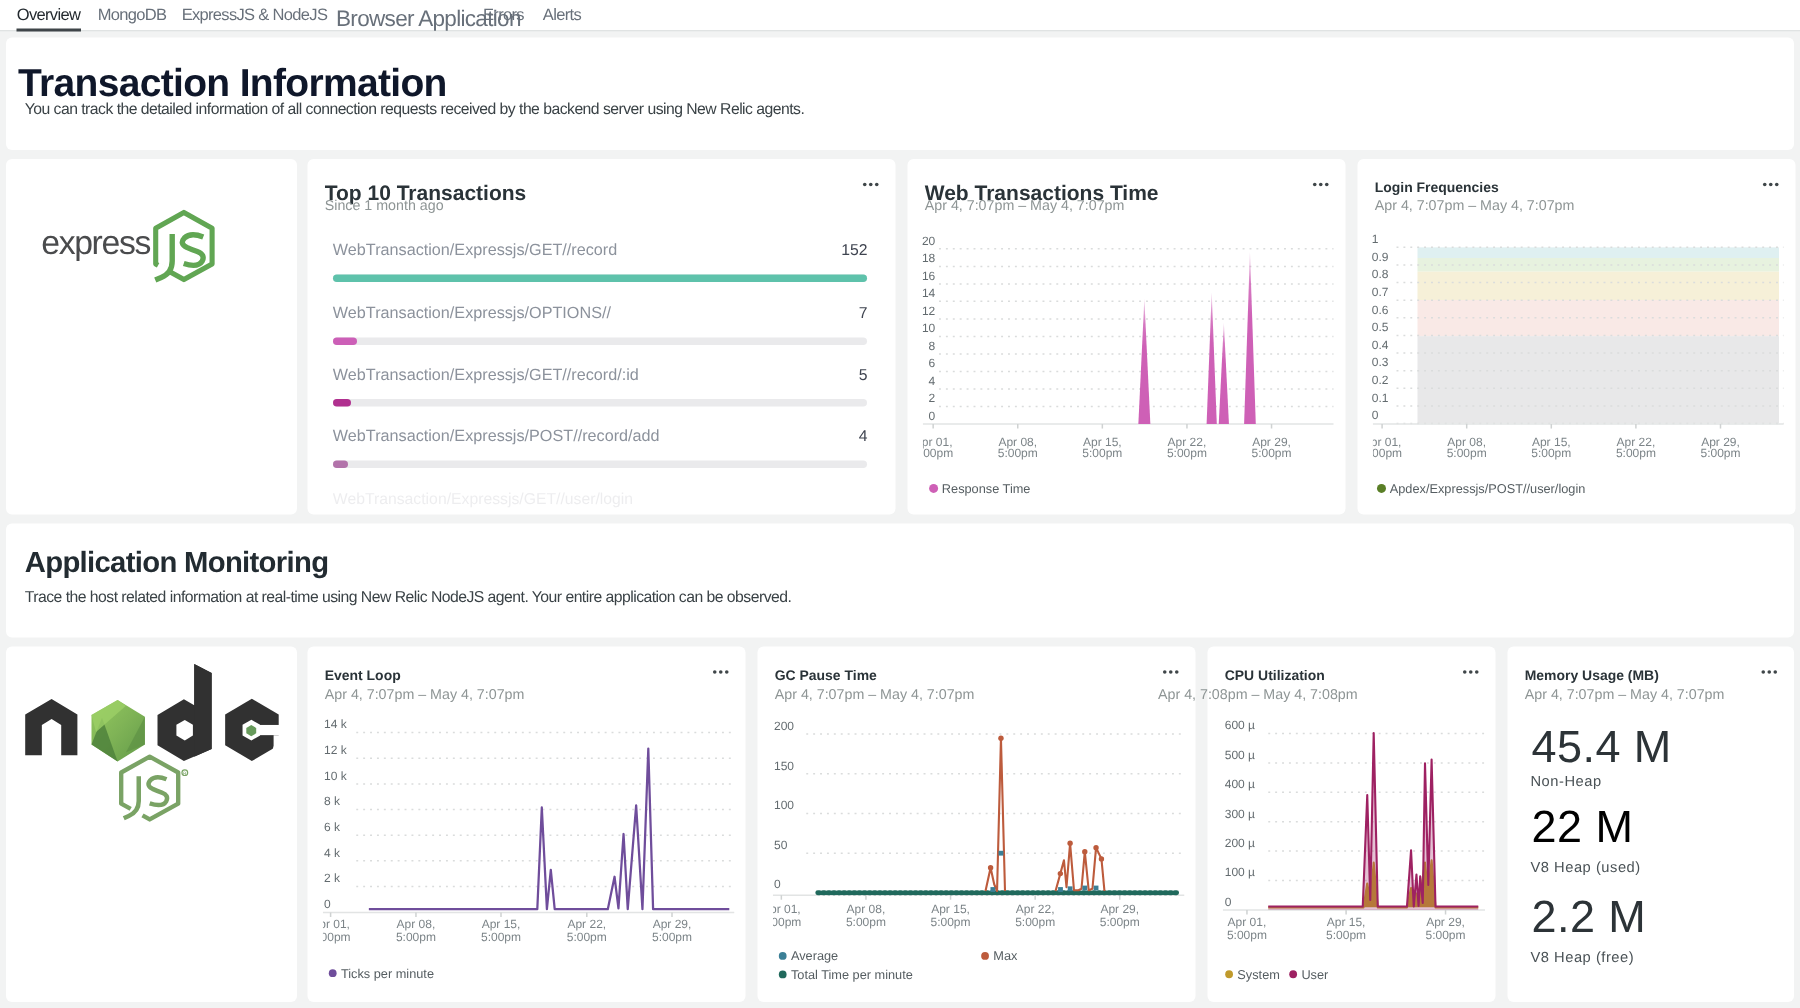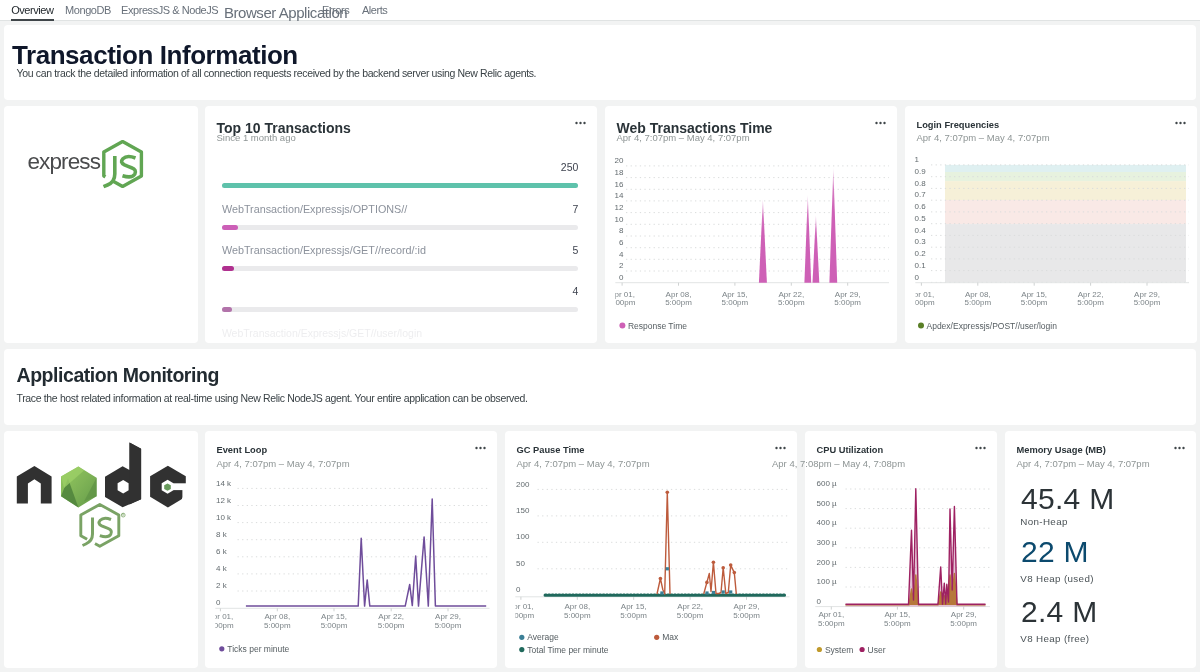--- a/index.html
+++ b/index.html
@@ -65,31 +65,33 @@
       <circle cx="123.2" cy="515.1" r="1.9" fill="none" stroke="#7aa365" stroke-width="0.8"></circle>
       <text x="123.2" y="516.4" font-size="3.2" fill="#7aa365" text-anchor="middle">R</text>
     </svg>
     <div style="position:absolute;left:216.5px;top:119.5px;font-size:14px;font-weight:bold;color:#2a3338;white-space:nowrap">Top 10 Transactions</div>
     <div style="position:absolute;left:216.5px;top:132.0px;font-size:9.5px;color:#8e9595;white-space:nowrap">Since 1 month ago</div>
     <svg style="position:absolute;left:573.5px;top:119.5px" width="14" height="6" viewBox="0 0 14 6">
       <circle cx="2.5" cy="3" r="1.2" fill="#3f4649"></circle>
       <circle cx="6.5" cy="3" r="1.2" fill="#3f4649"></circle>
       <circle cx="10.5" cy="3" r="1.2" fill="#3f4649"></circle>
     </svg>
-    <div style="position:absolute;left:518.4px;top:161.3px;width:60.0px;text-align:right;font-size:10.5px;color:#3f4450">250</div>
+    <div style="position:absolute;left:221.9px;top:161.3px;width:316.5px;font-size:10.8px;color:#8c929c">WebTransaction/Expressjs/GET//record</div>
+    <div style="position:absolute;left:518.4px;top:161.3px;width:60.0px;text-align:right;font-size:10.5px;color:#3f4450">152</div>
     <div style="position:absolute;left:221.9px;top:183.3px;width:356.5px;height:5.1px;border-radius:2.6px;background:#eaeaec"></div>
     <div style="position:absolute;left:221.9px;top:183.3px;width:356.5px;height:5.1px;border-radius:2.6px;background:#5ec2ab"></div>
     <div style="position:absolute;left:221.9px;top:202.6px;width:316.5px;font-size:10.8px;color:#8c929c">WebTransaction/Expressjs/OPTIONS//</div>
     <div style="position:absolute;left:518.4px;top:202.6px;width:60.0px;text-align:right;font-size:10.5px;color:#3f4450">7</div>
     <div style="position:absolute;left:221.9px;top:224.6px;width:356.5px;height:5.1px;border-radius:2.6px;background:#eaeaec"></div>
     <div style="position:absolute;left:221.9px;top:224.6px;width:16.2px;height:5.1px;border-radius:2.6px;background:#cc5fb7"></div>
     <div style="position:absolute;left:221.9px;top:243.9px;width:316.5px;font-size:10.8px;color:#8c929c">WebTransaction/Expressjs/GET//record/:id</div>
     <div style="position:absolute;left:518.4px;top:243.9px;width:60.0px;text-align:right;font-size:10.5px;color:#3f4450">5</div>
     <div style="position:absolute;left:221.9px;top:265.9px;width:356.5px;height:5.1px;border-radius:2.6px;background:#eaeaec"></div>
     <div style="position:absolute;left:221.9px;top:265.9px;width:11.9px;height:5.1px;border-radius:2.6px;background:#b0308f"></div>
+    <div style="position:absolute;left:221.9px;top:285.2px;width:316.5px;font-size:10.8px;color:#8c929c">WebTransaction/Expressjs/POST//record/add</div>
     <div style="position:absolute;left:518.4px;top:285.2px;width:60.0px;text-align:right;font-size:10.5px;color:#3f4450">4</div>
     <div style="position:absolute;left:221.9px;top:307.2px;width:356.5px;height:5.1px;border-radius:2.6px;background:#eaeaec"></div>
     <div style="position:absolute;left:221.9px;top:307.2px;width:10.0px;height:5.1px;border-radius:2.6px;background:#b273aa"></div>
     <div style="position:absolute;left:221.9px;top:327.3px;width:320px;font-size:10.5px;color:rgba(140,146,156,0.16);overflow:hidden;height:14px">WebTransaction/Expressjs/GET//user/login</div>
     <div style="position:absolute;left:616.5px;top:119.5px;font-size:14px;font-weight:bold;color:#2a3338;white-space:nowrap">Web Transactions Time</div>
     <div style="position:absolute;left:616.5px;top:132.0px;font-size:9.5px;color:#8e9595;white-space:nowrap">Apr 4, 7:07pm – May 4, 7:07pm</div>
     <svg style="position:absolute;left:873.5px;top:119.5px" width="14" height="6" viewBox="0 0 14 6">
       <circle cx="2.5" cy="3" r="1.2" fill="#3f4649"></circle>
       <circle cx="6.5" cy="3" r="1.2" fill="#3f4649"></circle>
       <circle cx="10.5" cy="3" r="1.2" fill="#3f4649"></circle>
@@ -362,16 +364,16 @@
     </svg>
     <div style="position:absolute;left:1016.5px;top:445px;font-size:9.3px;font-weight:bold;color:#2a3338;white-space:nowrap">Memory Usage (MB)</div>
     <div style="position:absolute;left:1016.5px;top:457.5px;font-size:9.5px;color:#8e9595;white-space:nowrap">Apr 4, 7:07pm – May 4, 7:07pm</div>
     <svg style="position:absolute;left:1173.0px;top:445px" width="14" height="6" viewBox="0 0 14 6">
       <circle cx="2.5" cy="3" r="1.2" fill="#3f4649"></circle>
       <circle cx="6.5" cy="3" r="1.2" fill="#3f4649"></circle>
       <circle cx="10.5" cy="3" r="1.2" fill="#3f4649"></circle>
     </svg>
     <div style="position:absolute;left:1021px;top:482.4px;font-size:30px;color:#2c3337;letter-spacing:0.3px">45.4 M</div>
     <div style="position:absolute;left:1020.3px;top:516.1px;font-size:9.8px;letter-spacing:0.35px;color:#4a5256">Non-Heap</div>
-    <div style="position:absolute;left:1021px;top:535.3px;font-size:30px;color:#0c4a6e;letter-spacing:0.3px">22 M</div>
+    <div style="position:absolute;left:1021px;top:535.3px;font-size:30px;color:#000000;letter-spacing:0.3px">22 M</div>
     <div style="position:absolute;left:1020.3px;top:573.0px;font-size:9.8px;letter-spacing:0.35px;color:#4a5256">V8 Heap (used)</div>
-    <div style="position:absolute;left:1021px;top:594.8px;font-size:30px;color:#2c3337;letter-spacing:0.3px">2.4 M</div>
+    <div style="position:absolute;left:1021px;top:594.8px;font-size:30px;color:#2c3337;letter-spacing:0.3px">2.2 M</div>
     <div style="position:absolute;left:1020.3px;top:633.2px;font-size:9.8px;letter-spacing:0.35px;color:#4a5256">V8 Heap (free)</div>
   </div>
 </body></html>

